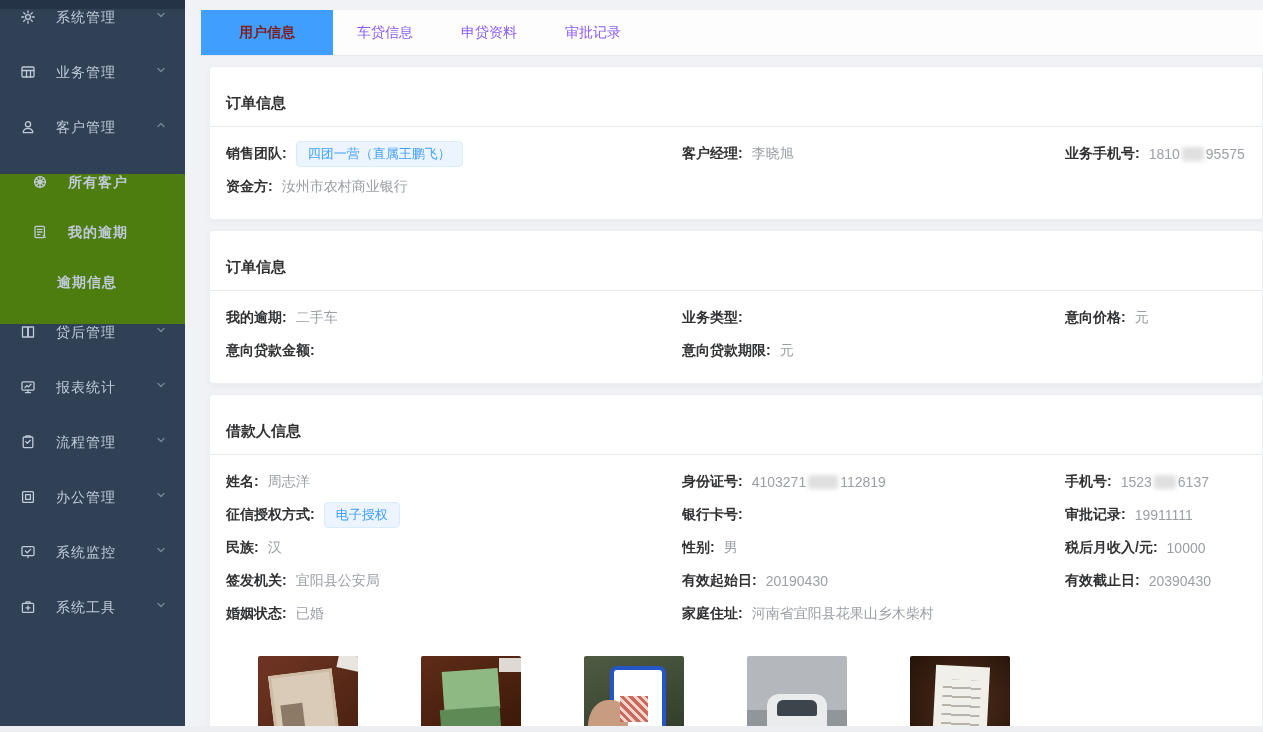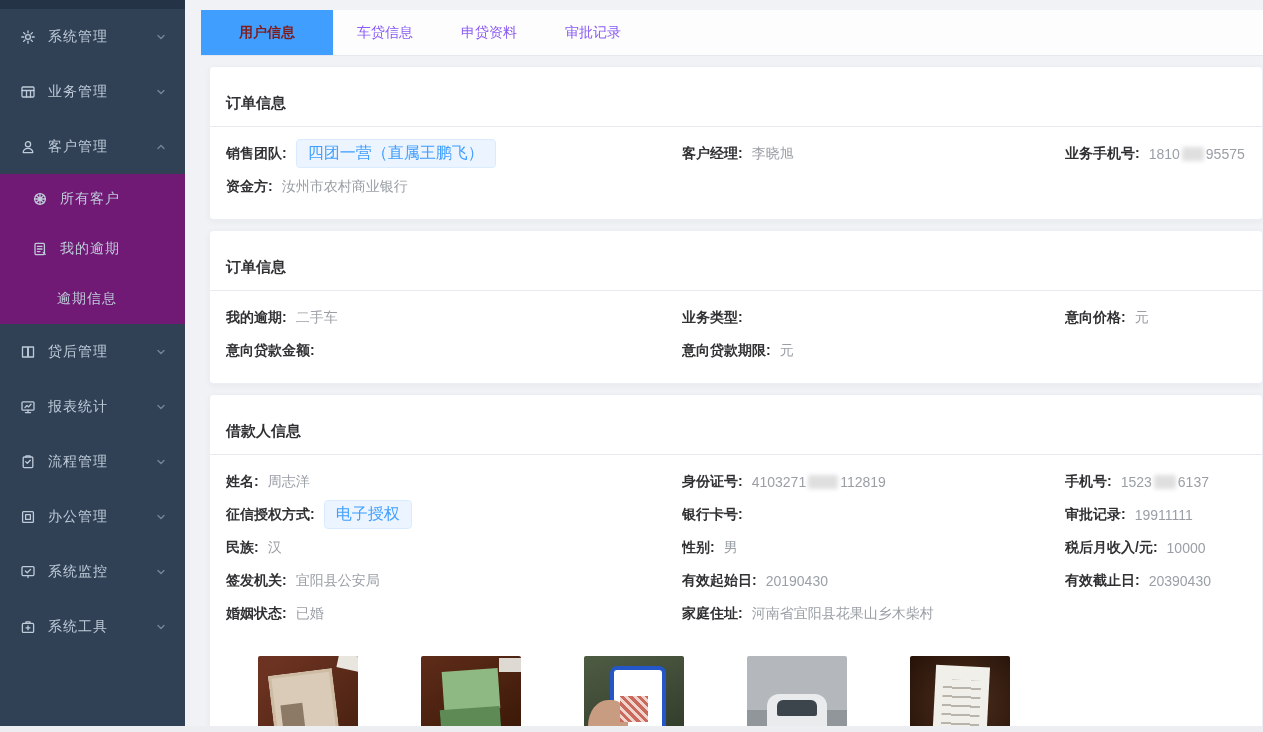--- a/index.html
+++ b/index.html
@@ -1,43 +1,43 @@
 <!DOCTYPE html>
 <html><head>
 <meta charset="utf-8">
 <style>
   * { margin:0; padding:0; box-sizing:border-box; }
   html,body { width:1263px; height:732px; overflow:hidden; font-family:"Liberation Sans","DejaVu Sans",sans-serif; background:#f0f2f5; position:relative; }
 
   
   .sidebar { position:absolute; left:0; top:0; width:185px; height:726px; background:#304156; z-index:5; }
   .sidebar::before { content:""; display:block; height:9px; background:rgba(15,25,38,.35); }
-  .menu-item { height:55px; display:flex; align-items:center; padding-left:20px; color:#bfcbd9; font-size:14px; cursor:pointer; }
+  .menu-item { height:55px; display:flex; padding-left:20px; color:#bfcbd9; font-size:14px; cursor:pointer;gap:8px; }
   .menu-item .mi-icon { width:16px; height:16px; margin-right:12px; flex:0 0 16px; display:flex; align-items:center; justify-content:center; }
   .menu-item .mi-label { flex:1; letter-spacing:1px; }
   .menu-item .chev { margin-right:18px; opacity:.75; display:flex; }
-  .submenu { background:#701a75; }
+  .submenu { background:#4d7c0f;font-weight:bold; }
   .submenu .menu-item { height:50px; padding-left:32px; }
   .submenu .menu-item.noicon { padding-left:57px; }
   svg.ic { stroke:#bfcbd9; fill:none; stroke-width:1.3; stroke-linecap:round; stroke-linejoin:round; }
   svg.chv { stroke:#889aab; fill:none; stroke-width:1.4; stroke-linecap:round; }
 
   
   .main { position:absolute; left:185px; top:0; right:0; bottom:0; background:#f0f2f5; padding:10px 0 0 16px; overflow:hidden; }
   .tabbar { display:flex; background:#fdfdfd; border-bottom:1px solid #e4e7ed; height:46px; align-items:stretch; }
   .tab { display:flex; align-items:center; padding:0 24px; font-size:14px; color:#8b5cf6; cursor:pointer; }
   .tab.active { background:#409eff; color:#7f1d1d; padding:0 38px; font-weight:bold; }
 
   .card { background:#fff; border:1px solid #ebeef5; border-radius:4px; margin:10px 0 0 8px; box-shadow:0 2px 6px rgba(0,0,0,.04); }
   .card-title { font-size:15px; font-weight:bold; color:#303133; padding:15px 8px 13px 16px; border-bottom:1px solid #e7eaee;margin-top:12px; }
   .fields { padding:10px 8px 16px 16px; display:grid; grid-template-columns:456px 383px 1fr; }
   .field { display:flex; align-items:center; height:33px; font-size:14px; overflow:hidden; white-space:nowrap; }
   .field .lbl { font-weight:bold; color:#303133; margin-right:9px; }
   .field .val { color:#9a9fa6; }
-  .tag { background:#ecf5ff; border:1px solid #d9ecff; color:#409eff; border-radius:4px; padding:3px 11px; font-size:16px; }
+  .tag { background:#ecf5ff; border:1px solid #d9ecff; color:#409eff; border-radius:4px; padding:3px 11px; font-size:13px; }
   .mask { display:inline-block; width:30px; height:14px; background:#dfdfdf; border-radius:2px; filter:blur(2px); vertical-align:-2px; margin:0 2px; }
   .mask.sm { width:22px; }
 
   
   .photos { display:flex; gap:63px; margin:26px 0 0 48px; }
   .photo-wrap { width:100px; text-align:center; }
   .photo { width:100px; height:104px; position:relative; overflow:hidden; border-radius:2px; cursor:pointer; }
 
   .p1 { background:linear-gradient(140deg,#6d3322 10%,#47200f 90%); }
   .p1::before { content:""; position:absolute; left:14px; top:16px; width:64px; height:70px; background:#d9cbb8; transform:rotate(-7deg); box-shadow:inset 0 0 0 3px #cdbba4; }

